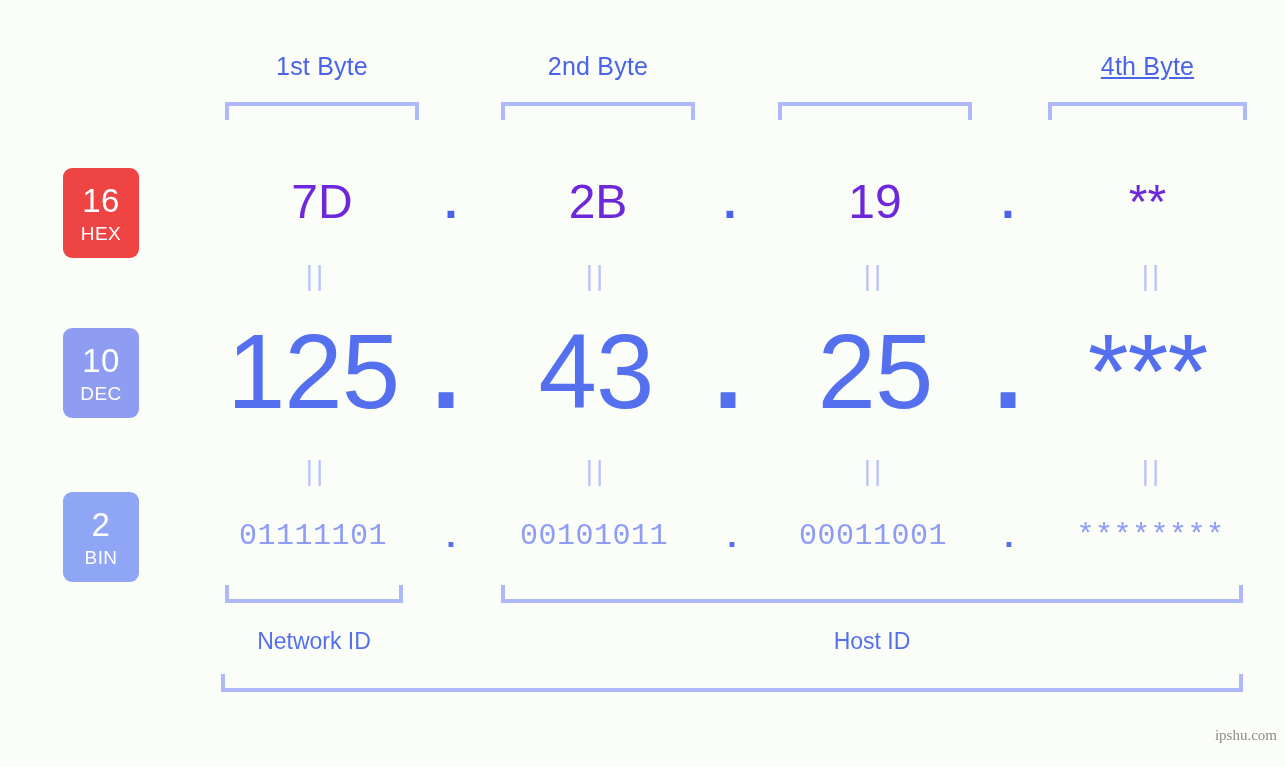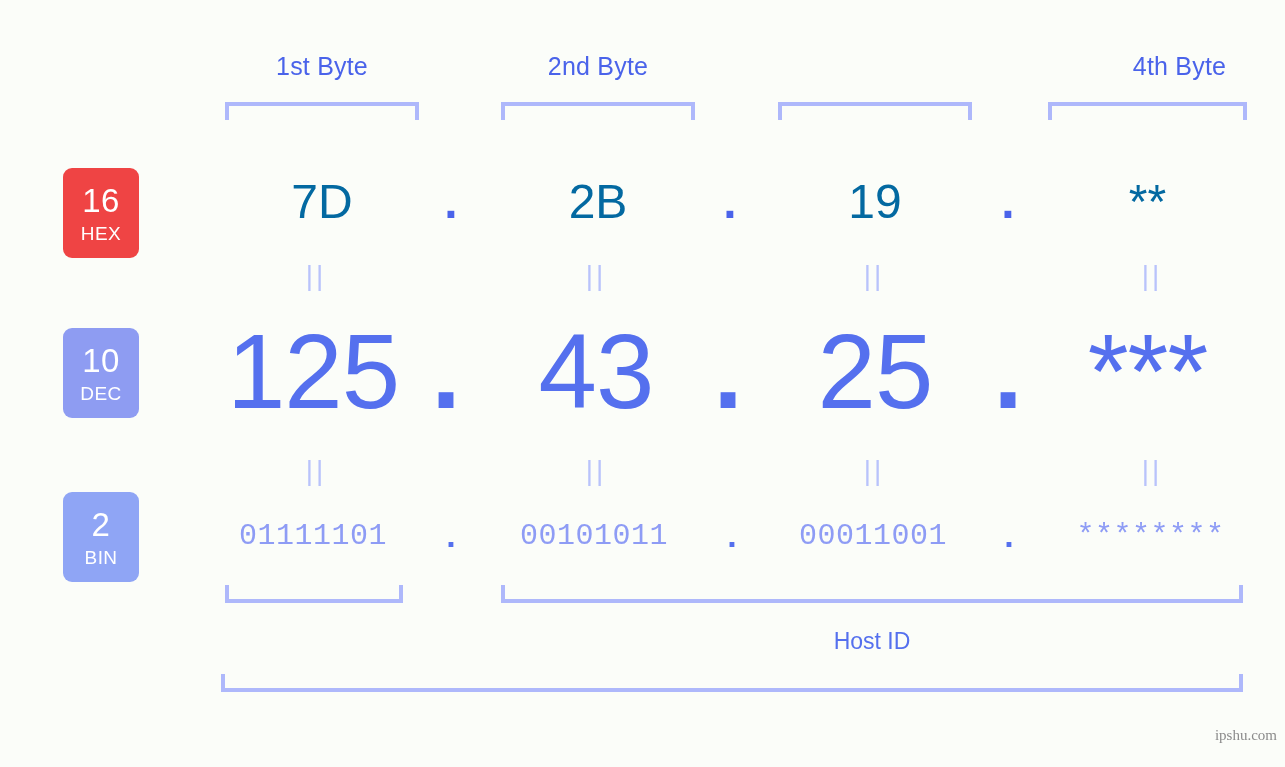--- a/index.html
+++ b/index.html
@@ -80,21 +80,21 @@
     position: absolute;
     text-align: center;
     white-space: nowrap;
     color: #7b8cf2;
   }
 
   .hexrow .val {
     font-size: 48px;
     font-weight: 400;
     top: 158px;
-    color: #0369a1;
+    color: #6d28d9;
   }
   .hexrow .dot {
     position: absolute;
     color: #4a63ea;
     font-size: 48px;
     font-weight: 700;
     top: 158px;
     text-align: center;
   }
 
@@ -164,21 +164,21 @@
     letter-spacing: 0px;
   }
 </style>
 </head>
 <body>
 
 <div id="stage">
 
   <div class="byte-label" style="left:209px; width:194px;">1st Byte</div>
   <div class="byte-label" style="left:485px; width:194px;">2nd Byte</div>
-  <div class="byte-label" style="left:1064px; width:199px;">4th Byte</div>
+  <div class="byte-label" style="left:1032px; width:199px;text-decoration:underline;">4th Byte</div>
 
   <div class="bracket-down" style="left:209px; top:86px; width:194px;"></div>
   <div class="bracket-down" style="left:485px; top:86px; width:194px;"></div>
   <div class="bracket-down" style="left:762px; top:86px; width:194px;"></div>
   <div class="bracket-down" style="left:1032px; top:86px; width:199px;"></div>
 
   <div class="badge badge-hex">
     <span class="num">16</span>
     <span class="abbr">HEX</span>
   </div>
@@ -227,19 +227,20 @@
     <div class="val" style="left:481px; width:194px;">00101011</div>
     <div class="dot" style="left:686px; width:60px;">.</div>
     <div class="val" style="left:760px; width:194px;">00011001</div>
     <div class="dot" style="left:963px; width:60px;">.</div>
     <div class="val" style="left:1035px; width:199px;">********</div>
   </div>
 
   <div class="bracket-up" style="left:209px; top:569px; width:178px;"></div>
   <div class="bracket-up" style="left:485px; top:569px; width:742px;"></div>
 
+  <div class="caption" style="left:209px; top:612px; width:178px;">Network ID</div>
   <div class="caption" style="left:485px; top:612px; width:742px;">Host ID</div>
 
   <div class="bracket-up" style="left:205px; top:658px; width:1022px;"></div>
 
   <div class="watermark">ipshu.com</div>
 
 </div>
 
 </body></html>

